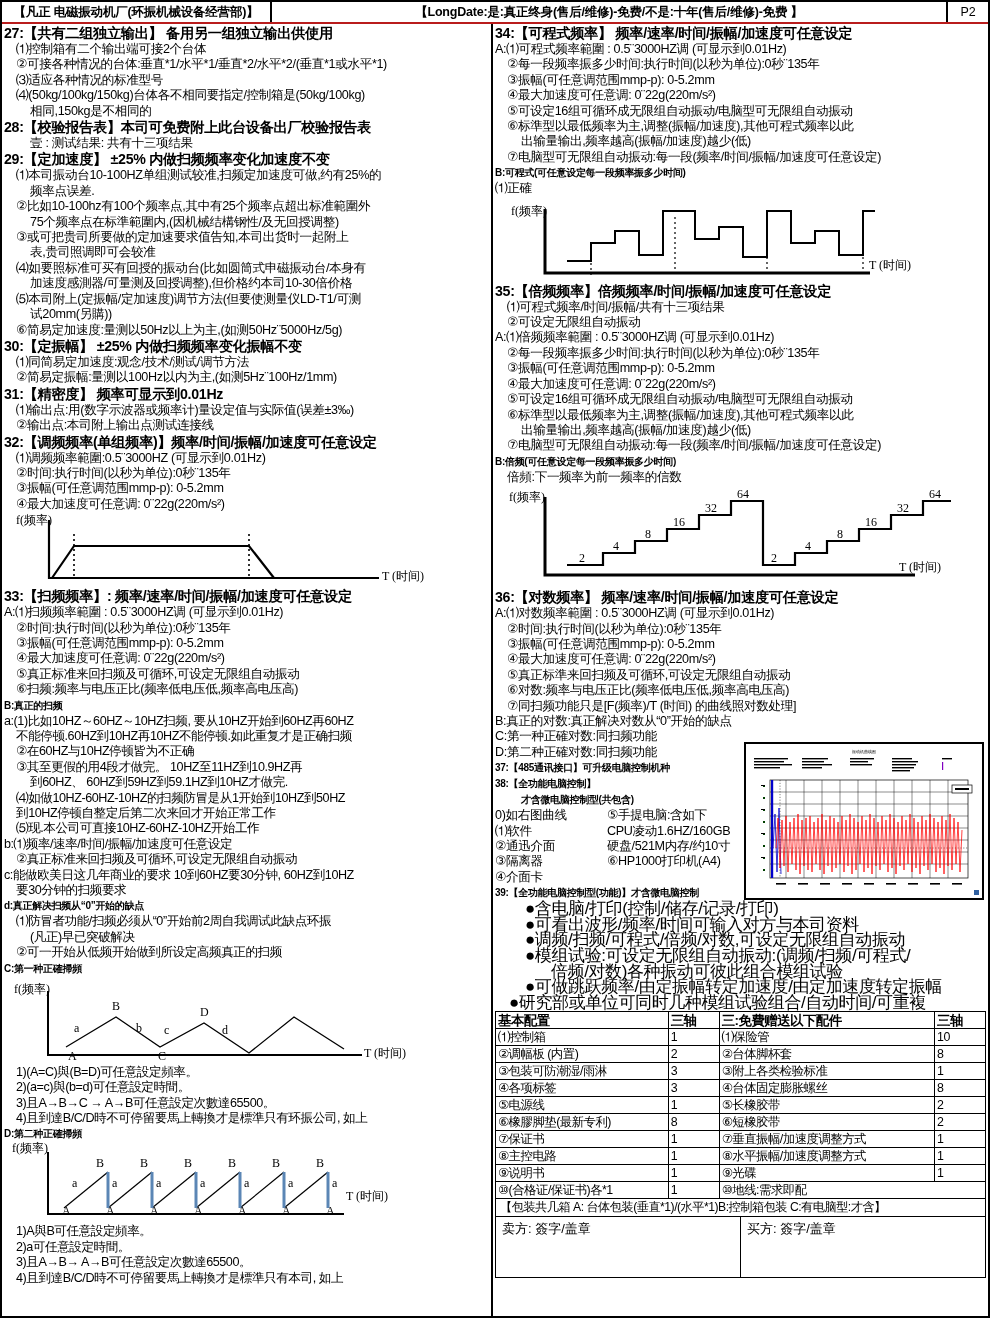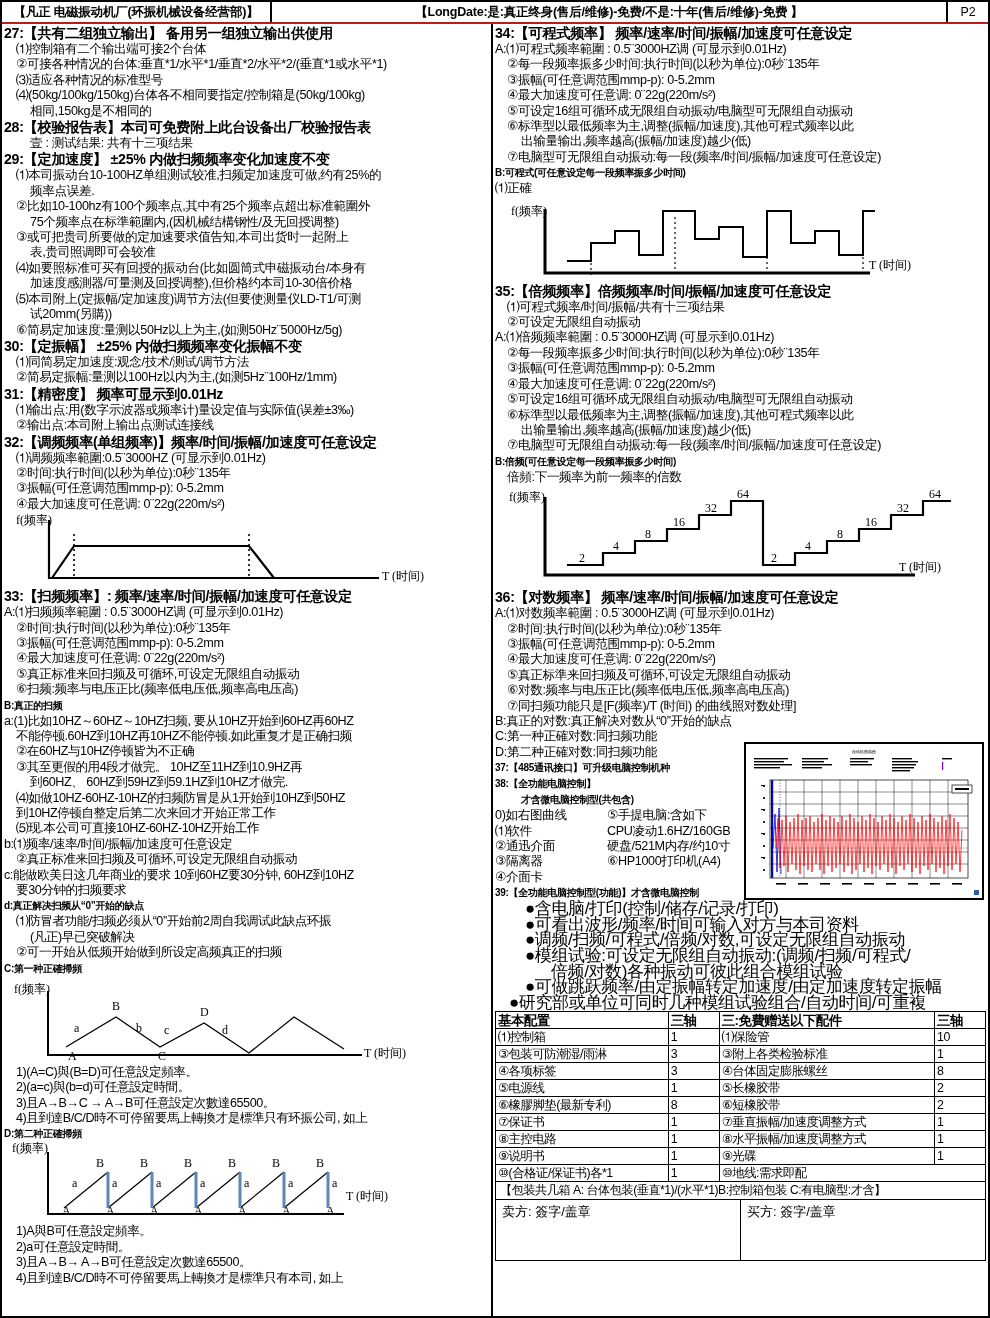--- a/index.html
+++ b/index.html
@@ -328,20 +328,26 @@
           </tr>
         </thead>
         <tbody>
           <tr>
               <td>⑴控制箱</td>
               <td class="num">1</td>
               <td>⑴保险管</td>
               <td class="num">10</td>
             </tr>
           <tr>
+              <td>②调幅板 (内置)</td>
+              <td class="num">2</td>
+              <td>②台体脚杯套</td>
+              <td class="num">8</td>
+            </tr>
+          <tr>
               <td>③包装可防潮湿/雨淋</td>
               <td class="num">3</td>
               <td>③附上各类检验标准</td>
               <td class="num">1</td>
             </tr>
           <tr>
               <td>④各项标签</td>
               <td class="num">3</td>
               <td>④台体固定膨胀螺丝</td>
               <td class="num">8</td>

